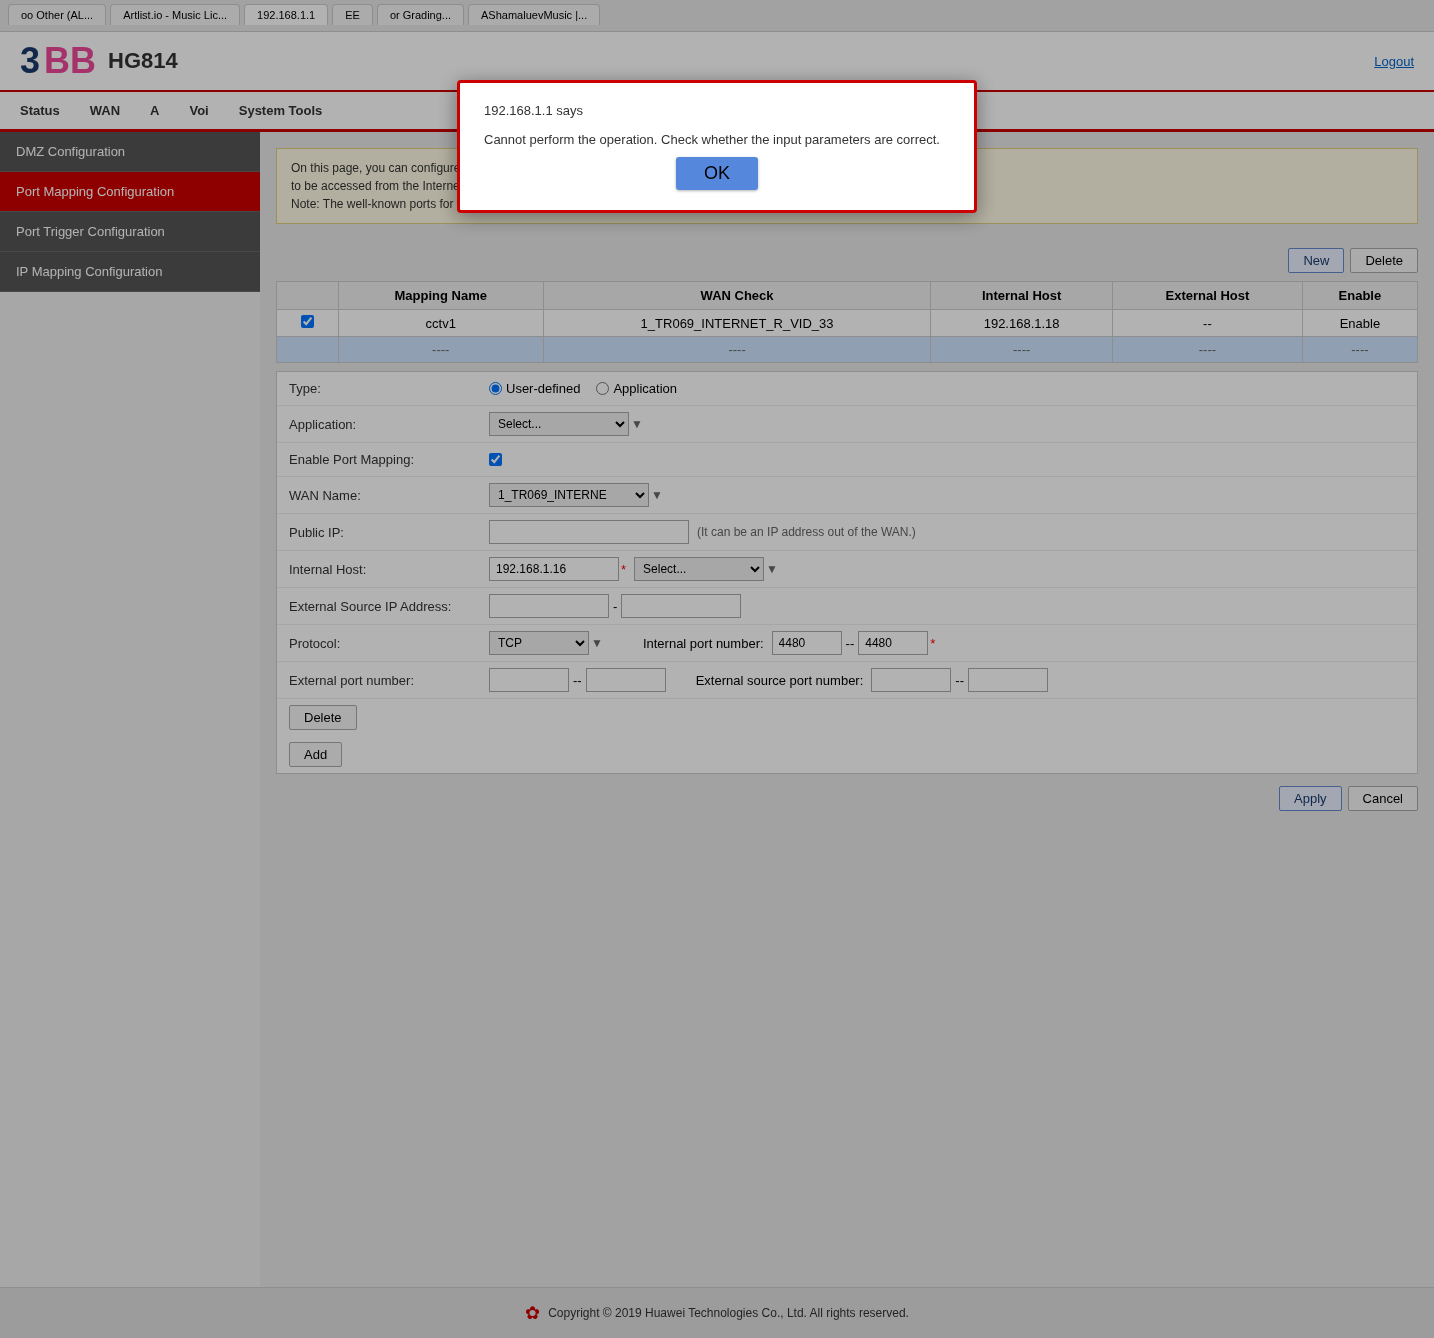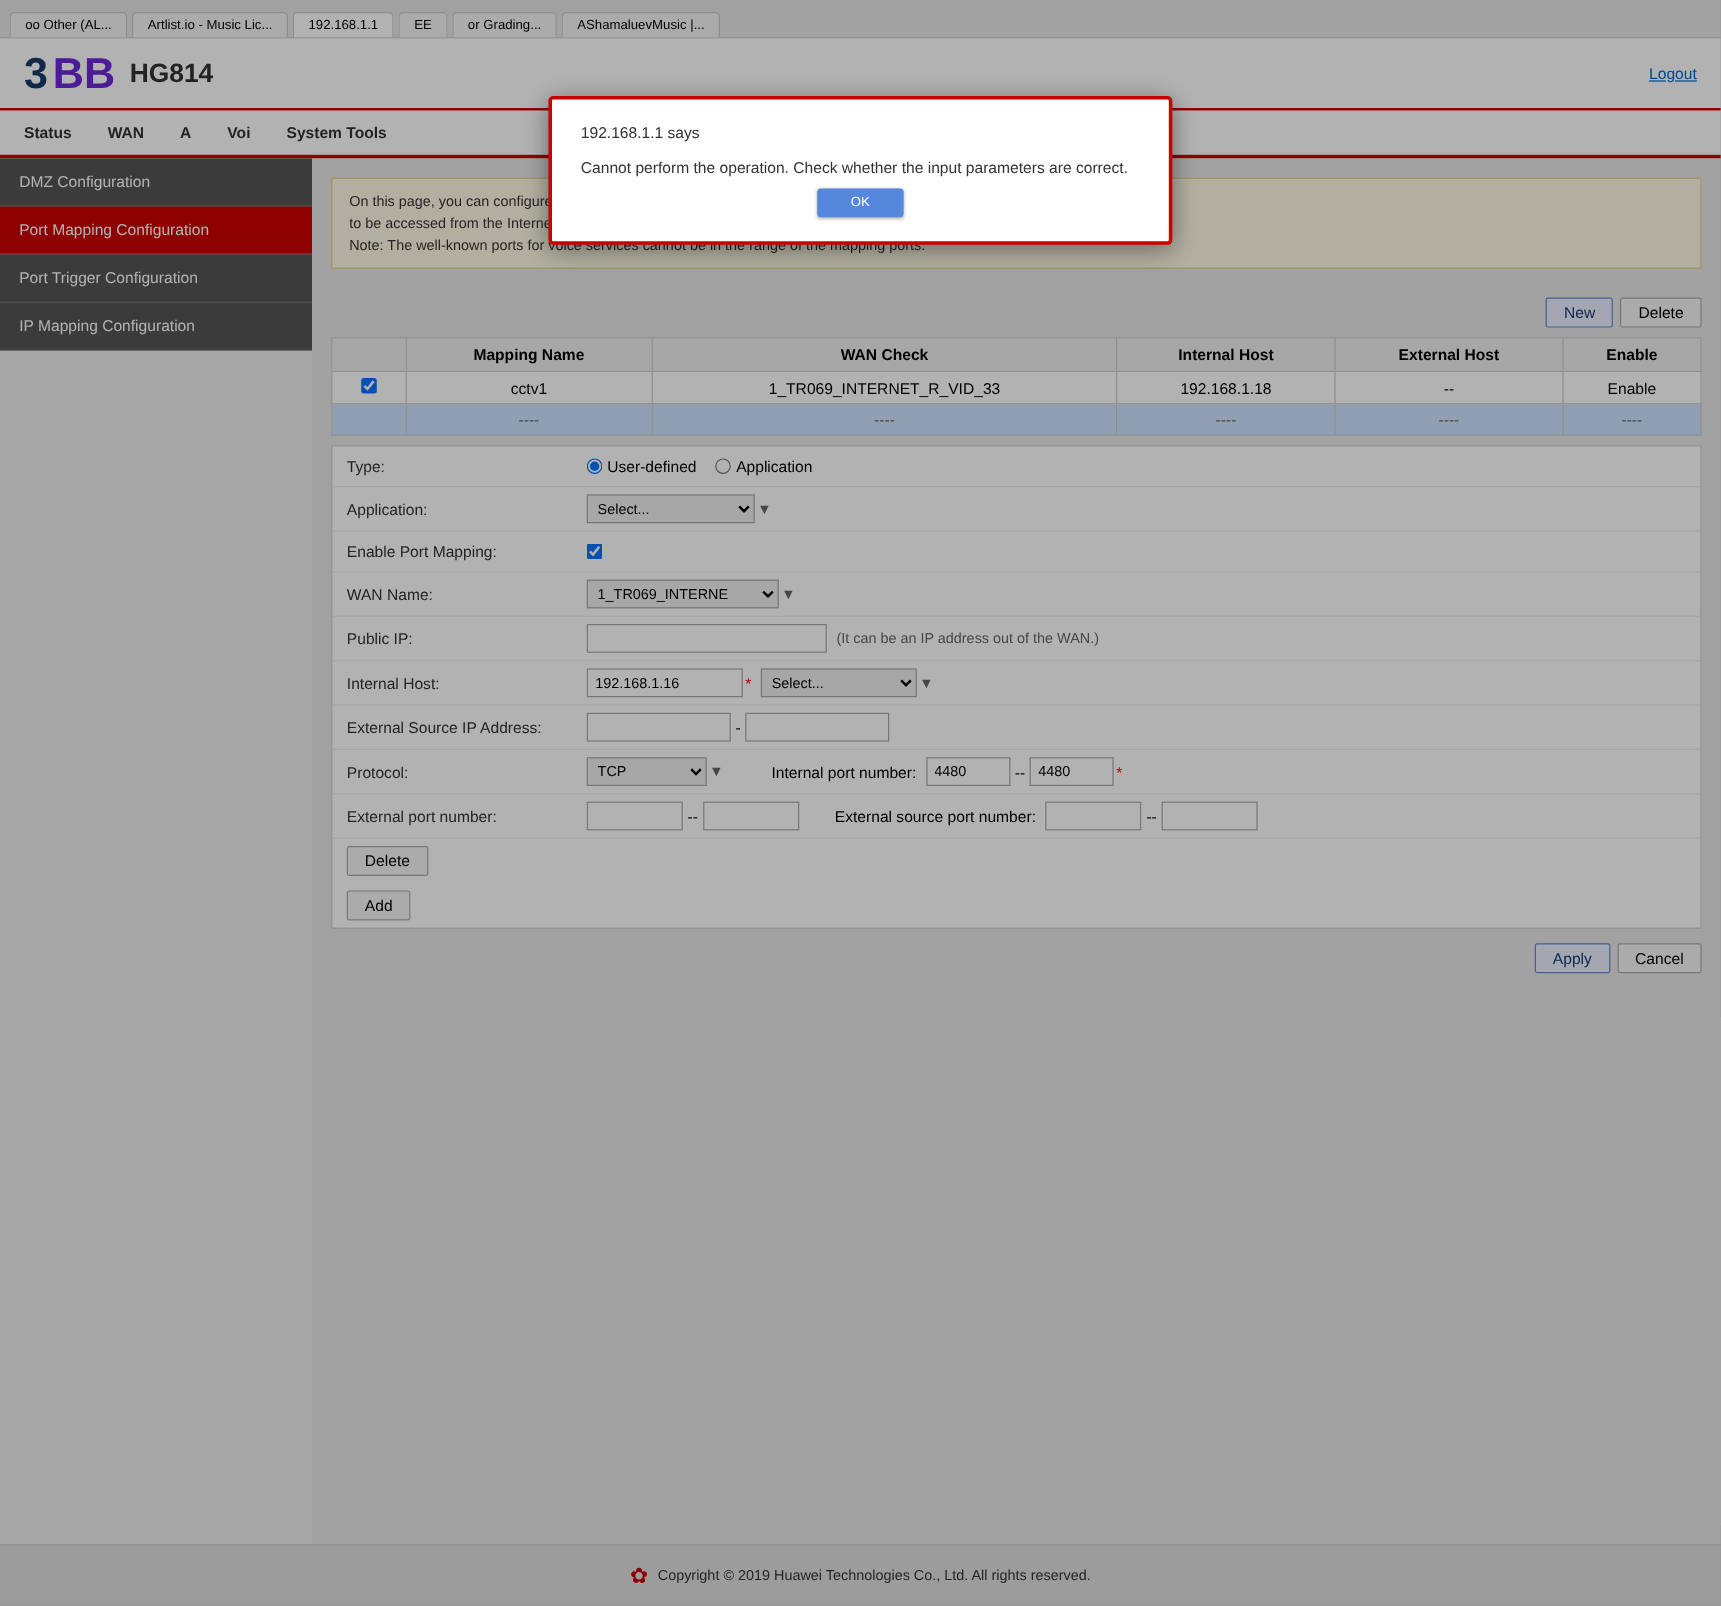--- a/index.html
+++ b/index.html
@@ -2,21 +2,21 @@
 <html><head>
   <meta charset="utf-8">
   <style>
     * { box-sizing: border-box; margin: 0; padding: 0; }
     body { font-family: Arial, sans-serif; font-size: 13px; background: #d0d0d0; min-height: 1338px; }
 
     
     .browser-tabs {
       background: #e8e8e8;
       display: flex;
-      align-items: flex-end;
+      align-items: flex-start;
       padding: 4px 8px 0;
       height: 32px;
       border-bottom: 1px solid #ccc;
       gap: 4px;
     }
     .browser-tab {
       background: #f5f5f5;
       border: 1px solid #ccc;
       border-bottom: none;
       border-radius: 4px 4px 0 0;
@@ -36,21 +36,21 @@
     .header {
       background: #fff;
       display: flex;
       align-items: center;
       padding: 8px 20px;
       border-bottom: 2px solid #cc0000;
       position: relative;
     }
     .logo-area { display: flex; align-items: center; gap: 4px; }
     .logo-3bb { font-size: 36px; font-weight: bold; color: #1a3a6b; }
-    .logo-bb { font-size: 36px; font-weight: bold; color: #6d28d9; }
+    .logo-bb { font-size: 36px; font-weight: bold; color: #ec4899; }
     .logo-model { font-size: 22px; font-weight: bold; color: #333; margin-left: 8px; }
     .header-logout {
       margin-left: auto;
       color: #0066cc;
       cursor: pointer;
       font-size: 13px;
       text-decoration: underline;
     }
 
     
@@ -255,24 +255,24 @@
       color: #333;
       line-height: 1.5;
       margin-bottom: 7px;
     }
     .dialog-btn-row {
       display: flex;
       justify-content: center;
     }
     .dialog-ok-btn {
       background: #5588dd;
-      color: #ffffff;
+      color: #000000;
       border: none;
       padding: 6px 28px;
-      font-size: 11px;
+      font-size: 18px;
       border-radius: 3px;
       cursor: pointer;
       box-shadow: 0 1px 3px rgba(0,0,0,0.3);
     }
 
     .red-required { color: red; margin-left: 2px; }
   </style>
 </head>
 <body>
 

